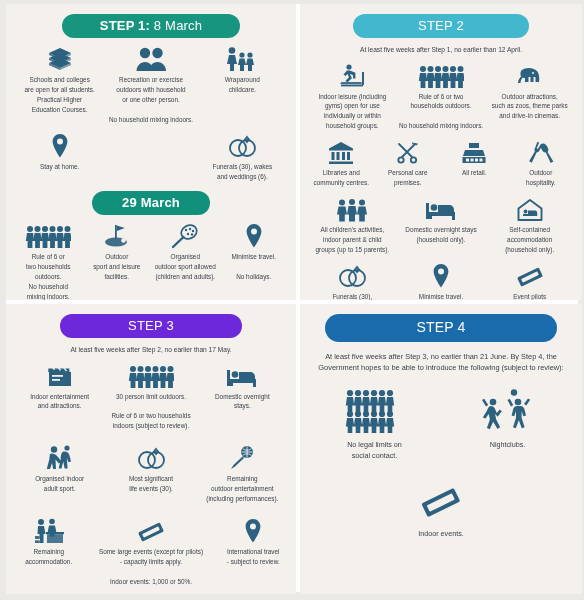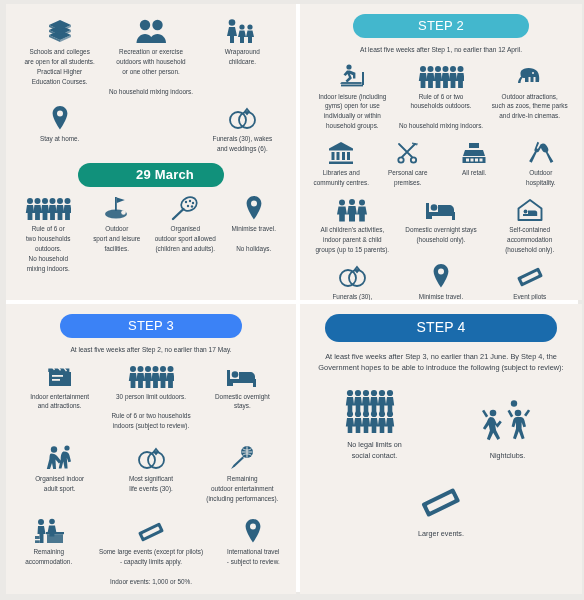--- a/index.html
+++ b/index.html
@@ -37,23 +37,23 @@
     color:#ffffff;
     text-align:center;
     padding:5px 0 6px 0;
     font-size:13px;
     letter-spacing:.2px;
     line-height:1;
   }
   .pill b{font-weight:bold;}
   .pill .light{font-weight:normal;}
   .pill-s1{background:#17957f;width:178px;}
-  .pill-29{background:#11917b;width:118px;font-weight:bold;margin-top:10px;padding-left:28px;}
+  .pill-29{background:#11917b;width:118px;font-weight:bold;margin-top:10px;}
   .pill-s2{background:#43b7cd;width:176px;}
-  .pill-s3{background:#3b82f6;width:182px;}
+  .pill-s3{background:#6d28d9;width:182px;}
   .pill-s4{background:#1a6bac;width:232px;border-radius:16px;padding:6px 0 8px 0;font-size:14px;}
   .intro{
     text-align:center;
     font-size:6.6px;
     color:#39424b;
     margin:7px 4px 2px 4px;
     line-height:1.45;
   }
   .intro.big{font-size:7.4px;line-height:1.5;margin:9px 8px 4px 8px;}
   .row{
@@ -83,36 +83,36 @@
     font-size:6.4px;
     color:#3a434c;
     line-height:1.55;
     white-space:pre-line;
   }
   .cap.s4{font-size:7.2px;line-height:1.5;}
   .s4row{
     display:flex;
     justify-content:space-around;
     margin-top:16px;
-    align-items:flex-end;
   }
   .s4cell{
     display:flex;flex-direction:column;align-items:center;text-align:center;
     width:44%;
   }
   .s4ico{height:44px;display:flex;align-items:flex-end;justify-content:center;margin-bottom:7px;}
   .spacer{height:6px;}
 </style>
 </head>
 <body>
 
 <div id="root">
 <div class="grid">
 
   <div class="panel">
+    <div class="pill pill-s1"><b>STEP 1:</b><span class="light"> 8 March</span></div>
 
     <div class="row">
       <div class="cell">
         <div class="ico">
           <svg width="30" height="26" viewBox="0 0 30 26">
                 <g fill="#2d6180">
                   <path d="M4 17l11-5 11 5-11 5z"></path>
                   <path d="M4 17l11 5v2L4 19z" opacity=".85"></path>
                   <path d="M26 17l-11 5v2l11-5z" opacity=".6"></path>
                   <path d="M4 12l11-5 11 5-11 5z"></path>
@@ -763,19 +763,19 @@
     <div class="s4row">
       <div class="s4cell">
         <div class="s4ico">
           <svg width="46" height="38" viewBox="0 0 46 38">
                 <g transform="rotate(-26 23 19)">
                   <rect x="5" y="11" width="36" height="15" rx="2" fill="#2d6180"></rect>
                   <rect x="9" y="15" width="28" height="7" rx="1.2" fill="#f4f0ec"></rect>
                 </g>
               </svg>
         </div>
-        <div class="cap s4">Larger events.</div>
+        <div class="cap s4">Indoor events.</div>
       </div>
     </div>
   </div>
 
 </div>
 </div>
 
 </body></html>

